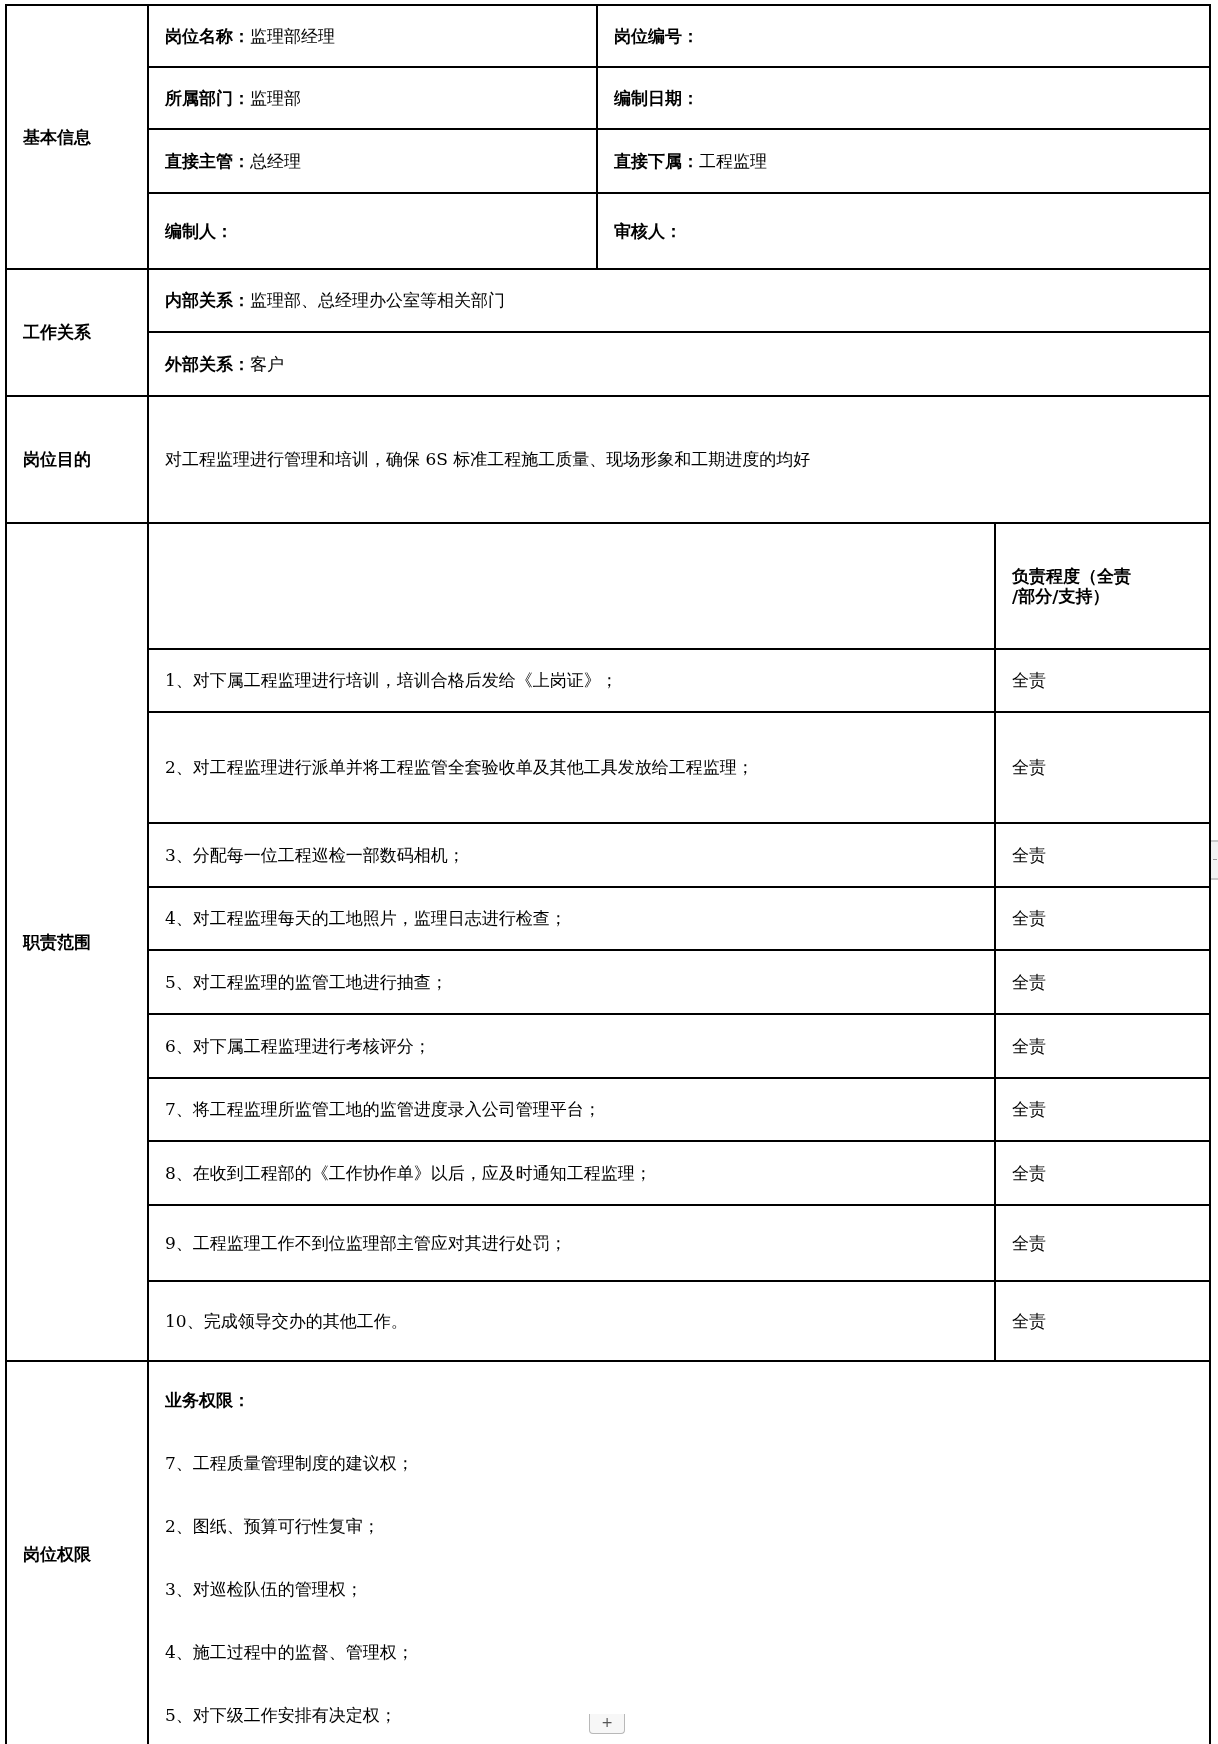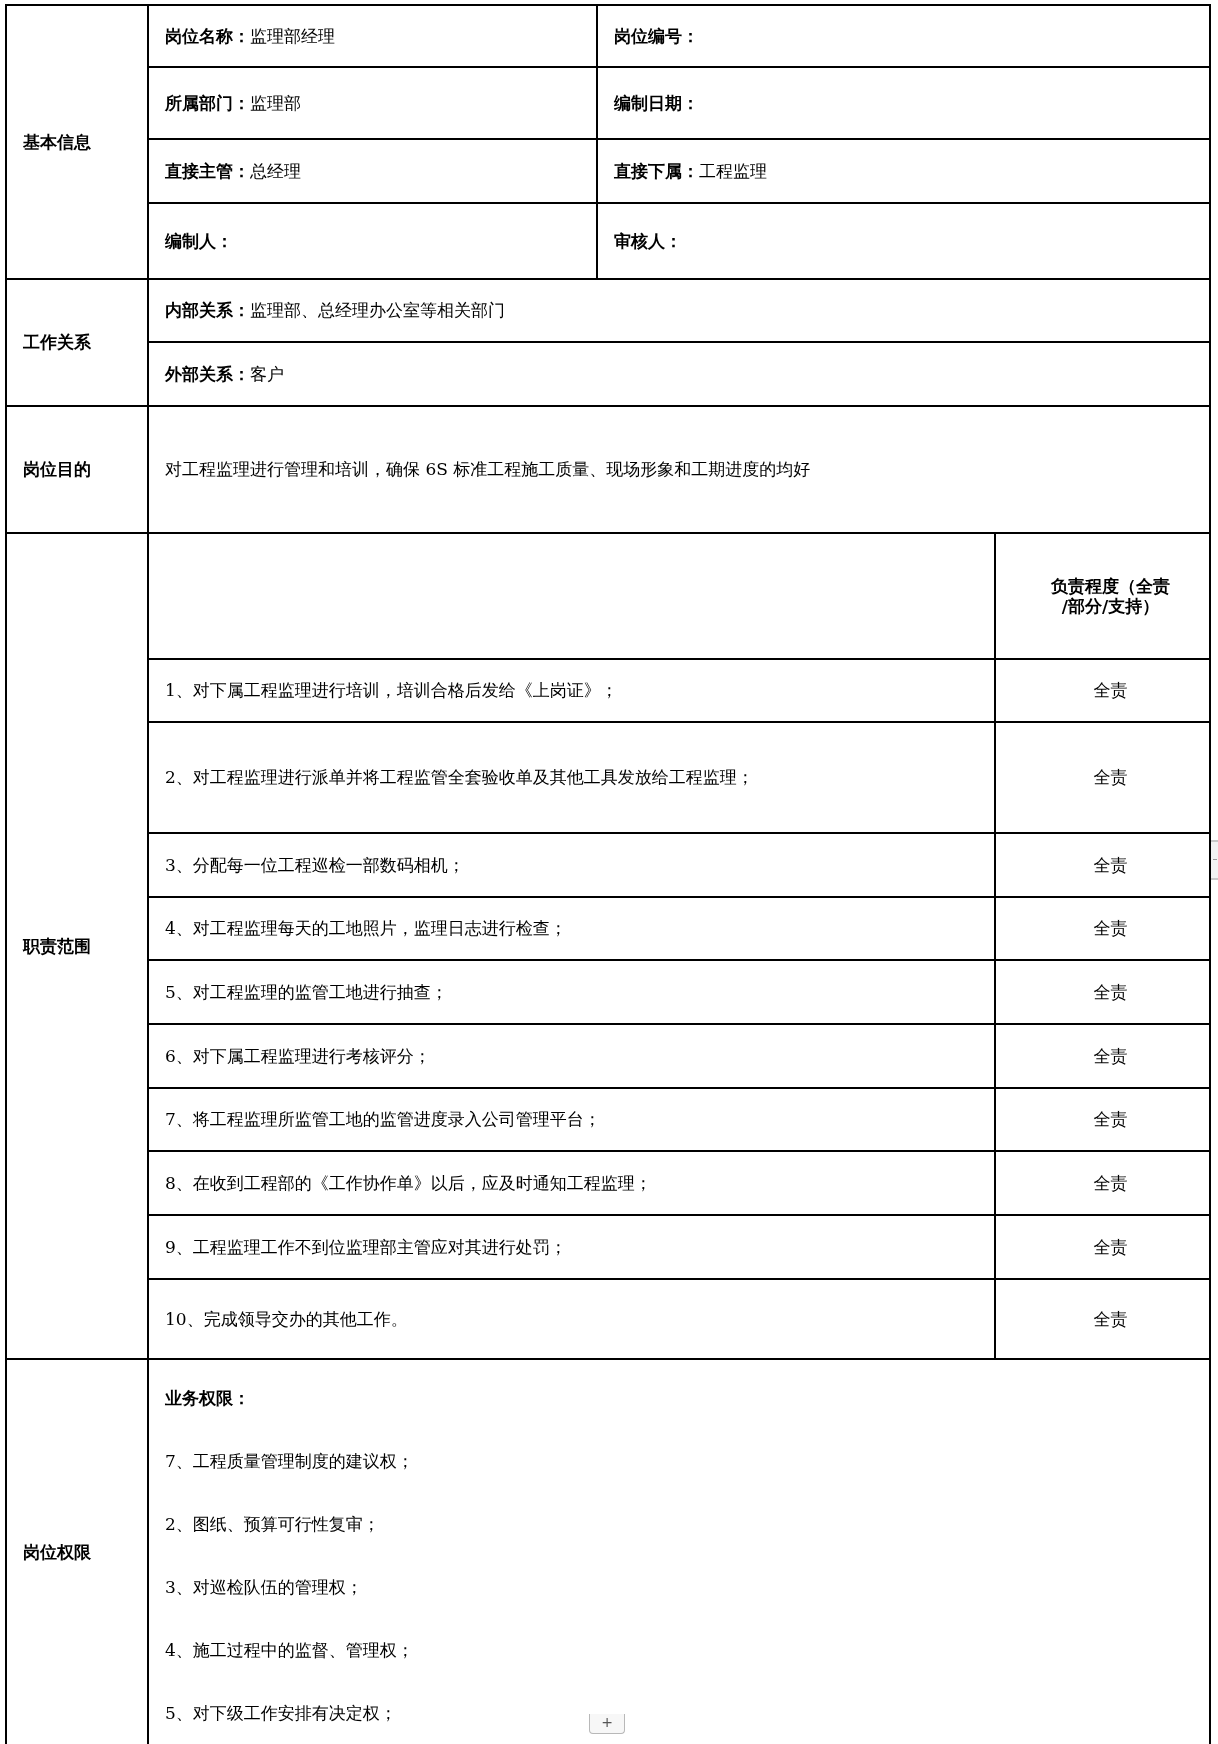--- a/index.html
+++ b/index.html
@@ -2,21 +2,21 @@
 <html><head>
 <meta charset="utf-8">
 <style>
   html, body { margin:0; padding:0; background:#ffffff; }
   body { width:1218px; height:1744px; position:relative; overflow:hidden;
          font-family:"DejaVu Serif","Liberation Serif",serif; color:#000; }
   table.jd { position:absolute; left:5px; top:4px; width:1204px; border-collapse:collapse; table-layout:fixed; }
   table.jd td { border:2px solid #000; padding:0 0 0 16px; font-size:17px; vertical-align:middle; line-height:1.2; overflow:hidden; }
   td.label { text-align:left; padding:0; font-weight:bold; }
   .k { font-weight:bold; }
-  td.center { text-align:center; padding:0;border-radius:22px; }
+  td.center { text-align:left; padding:0;border-radius:22px; }
   .two-line { line-height:63px; }
   .auth-line { height:63px; line-height:63px; }
   .plus-tab { position:absolute; left:589px; top:1714px; width:34px; height:19px; border:1px solid #b8b8b8; border-top:none;
               border-radius:0 0 4px 4px; background:#f7f7f7; font-family:"DejaVu Sans",sans-serif; font-size:14px;
               color:#555; text-align:center; line-height:17px; }
   .side-handle { position:absolute; left:1211px; top:840px; width:7px; height:36px; border-top:2px solid #c8c8c8; border-bottom:2px solid #c8c8c8; background:#f3f3f3; }
   .side-handle::after { content:""; position:absolute; left:2px; top:17px; width:4px; height:1px; background:#999; }
 </style>
 </head>
 <body>
@@ -28,21 +28,21 @@
     <col style="width:398px">
     <col style="width:215px">
   </colgroup>
 
   <tbody>
       <tr style="height:62px">
     <td class="label" rowspan="4">基本信息</td>
     <td><span class="k">岗位名称：</span><span>监理部经理</span></td>
     <td colspan="2"><span class="k">岗位编号：</span><span></span></td>
   </tr>
-  <tr style="height:72px">
+  <tr style="height:62px">
     <td><span class="k">所属部门：</span><span>监理部</span></td>
     <td colspan="2"><span class="k">编制日期：</span><span></span></td>
   </tr>
   <tr style="height:64px">
     <td><span class="k">直接主管：</span><span>总经理</span></td>
     <td colspan="2"><span class="k">直接下属：</span><span>工程监理</span></td>
   </tr>
   <tr style="height:76px">
     <td><span class="k">编制人：</span><span></span></td>
     <td colspan="2"><span class="k">审核人：</span><span></span></td>
@@ -95,21 +95,21 @@
     <td class="center">全责</td>
   </tr>
   <tr style="height:63px">
     <td colspan="2">7、将工程监理所监管工地的监管进度录入公司管理平台；</td>
     <td class="center">全责</td>
   </tr>
   <tr style="height:64px">
     <td colspan="2">8、在收到工程部的《工作协作单》以后，应及时通知工程监理；</td>
     <td class="center">全责</td>
   </tr>
-  <tr style="height:64px">
+  <tr style="height:76px">
     <td colspan="2">9、工程监理工作不到位监理部主管应对其进行处罚；</td>
     <td class="center">全责</td>
   </tr>
   <tr style="height:80px">
     <td colspan="2">10、完成领导交办的其他工作。</td>
     <td class="center">全责</td>
   </tr>
 
   <tr style="height:376px">
     <td class="label">岗位权限</td>

